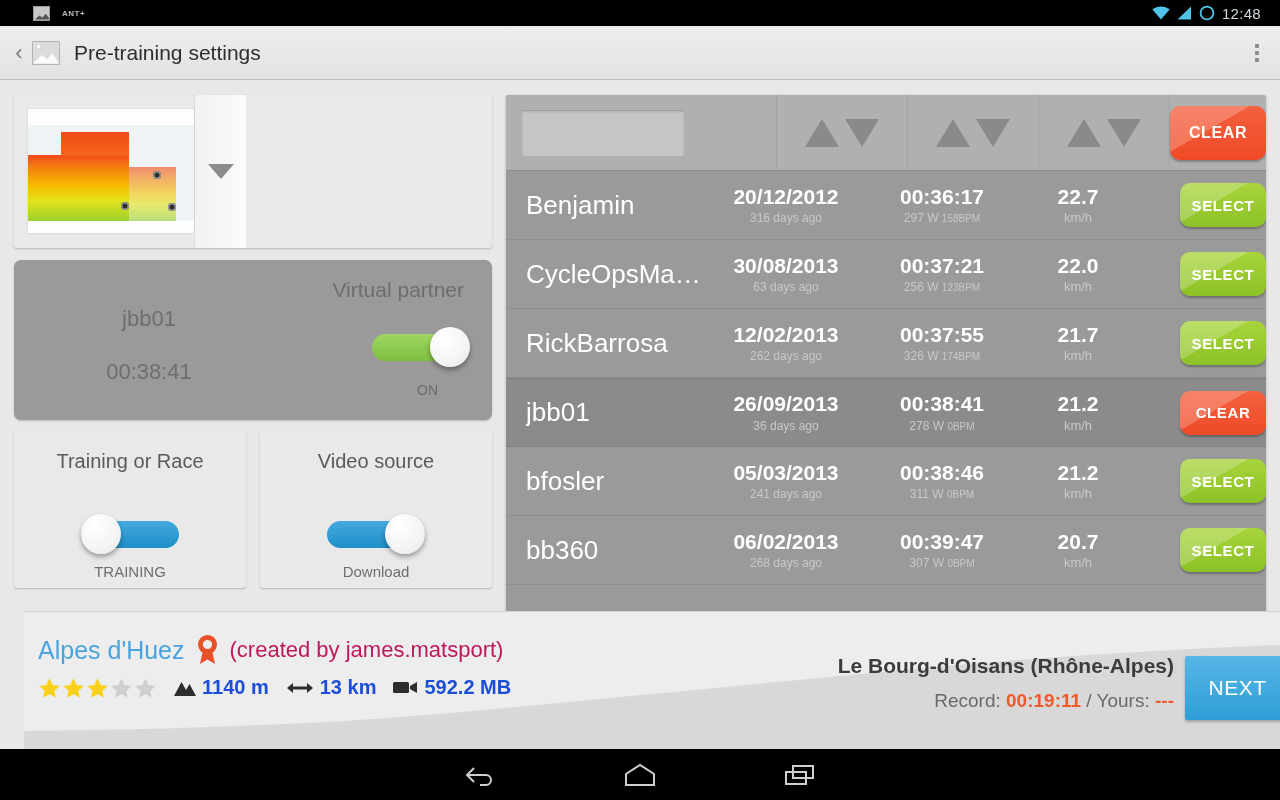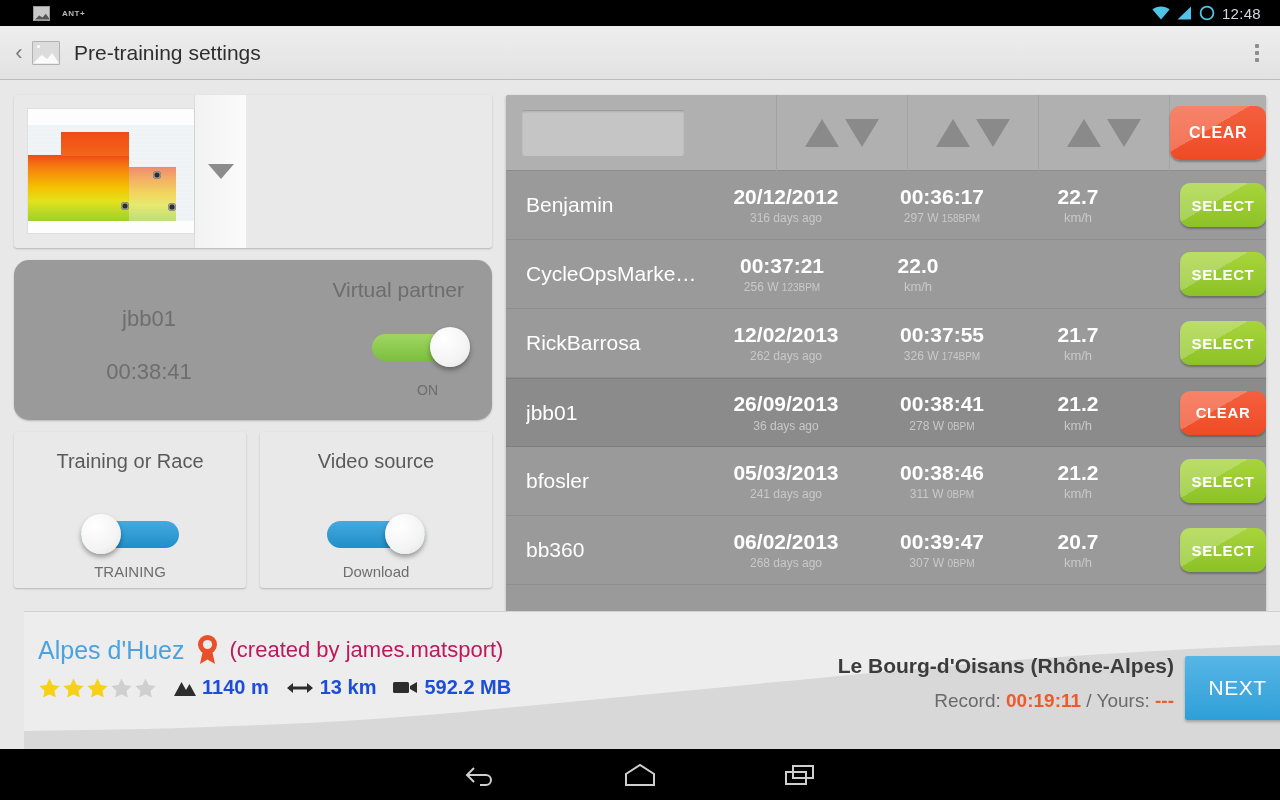--- a/index.html
+++ b/index.html
@@ -90,21 +90,21 @@
   .bike-lbl { font-size:12.5px; color:#9b9b9b; letter-spacing:.4px; margin-top:5px; }
   .bike-val { font-size:18px; color:#333; font-weight:bold; margin-top:1px;}
   .bike-expand {
     width:52px; background: linear-gradient(90deg,#f2f2f2,#fbfbfb);
     border-left:1px solid #dcdcdc; display:flex; align-items:center; justify-content:center;
   }
   .tri-down { width:0;height:0;border-left:13px solid transparent;border-right:13px solid transparent;
     border-top:15px solid #8c8c8c; }
 
   
-  .vp-card { margin-top:12px; height:160px; background:#9a9a9a; border-radius:15px;
+  .vp-card { margin-top:12px; height:160px; background:#9a9a9a; border-radius:7px;
     box-shadow:0 1px 2px rgba(0,0,0,.22); position:relative; }
   .vp-title { position:absolute; right:28px; top:18px; font-size:21px; color:#6d6d6d; }
   .vp-name { position:absolute; left:0; top:46px; width:270px; text-align:center;
     font-size:22px; color:#6e6e6e; }
   .vp-time { position:absolute; left:0; top:99px; width:270px; text-align:center;
     font-size:22px; color:#6e6e6e; }
   .vp-state { position:absolute; right:54px; top:122px; font-size:14px; color:#6d6d6d; }
 
   .switch { position:relative; width:98px; height:40px; }
   .switch .track { position:absolute; top:7px; left:0; width:98px; height:27px; border-radius:14px; }
@@ -164,21 +164,21 @@
   }
   .btn-orange { background: linear-gradient(180deg,#f4603f,#ef4a26); }
   .btn-green  { background: linear-gradient(180deg,#a8d43c,#8cc227); }
   .btn-clear-head { width:96px; height:54px; font-size:16px; }
 
   .rows { }
   .trow { display:flex; align-items:center; height:69px; border-bottom:1px solid #8e8e8e; }
   .trow.selected { background:#8b8b8b; border-top:1px solid #7f7f7f; border-bottom:1px solid #7f7f7f;}
   .cell { height:69px; display:flex; flex-direction:column; justify-content:center; }
   .c-name { width:200px; padding-left:20px; }
-  .c-name .main { font-size:21px; color:#fff; white-space:nowrap; overflow:hidden; text-overflow:ellipsis; }
+  .c-name .main { font-size:26px; color:#fff; white-space:nowrap; overflow:hidden; text-overflow:ellipsis; }
   .c-date { width:160px; align-items:center; }
   .c-time { width:152px; align-items:center; }
   .c-speed { width:120px; align-items:center; }
   .c-act { flex:1; display:flex; align-items:center; justify-content:flex-end; flex-direction:row;}
   .big { font-size:21px; color:#fff; font-weight:bold; line-height:1.12; }
   .sub { font-size:12px; color:#c9c9c9; margin-top:3px; }
   .sub .w { font-size:12px; }
   .sub .bpm { font-size:10px; }
   .unit { font-size:13px; color:#c9c9c9; margin-top:2px; }
   .btn-row { width:86px; height:44px; }
@@ -341,20 +341,24 @@
               <div class="big">22.7</div>
               <div class="unit">km/h</div>
             </div>
             <div class="cell c-act">
               <button class="btn btn-row btn-green">SELECT</button>
             </div>
           </div>
           <div class="trow">
             <div class="cell c-name">
               <div class="main">CycleOpsMarke…</div>
+            </div>
+            <div class="cell c-date">
+              <div class="big">30/08/2013</div>
+              <div class="sub">63 days ago</div>
             </div>
             <div class="cell c-time">
               <div class="big">00:37:21</div>
               <div class="sub"><span class="w">256 W</span> <span class="bpm">123BPM</span></div>
             </div>
             <div class="cell c-speed">
               <div class="big">22.0</div>
               <div class="unit">km/h</div>
             </div>
             <div class="cell c-act">

